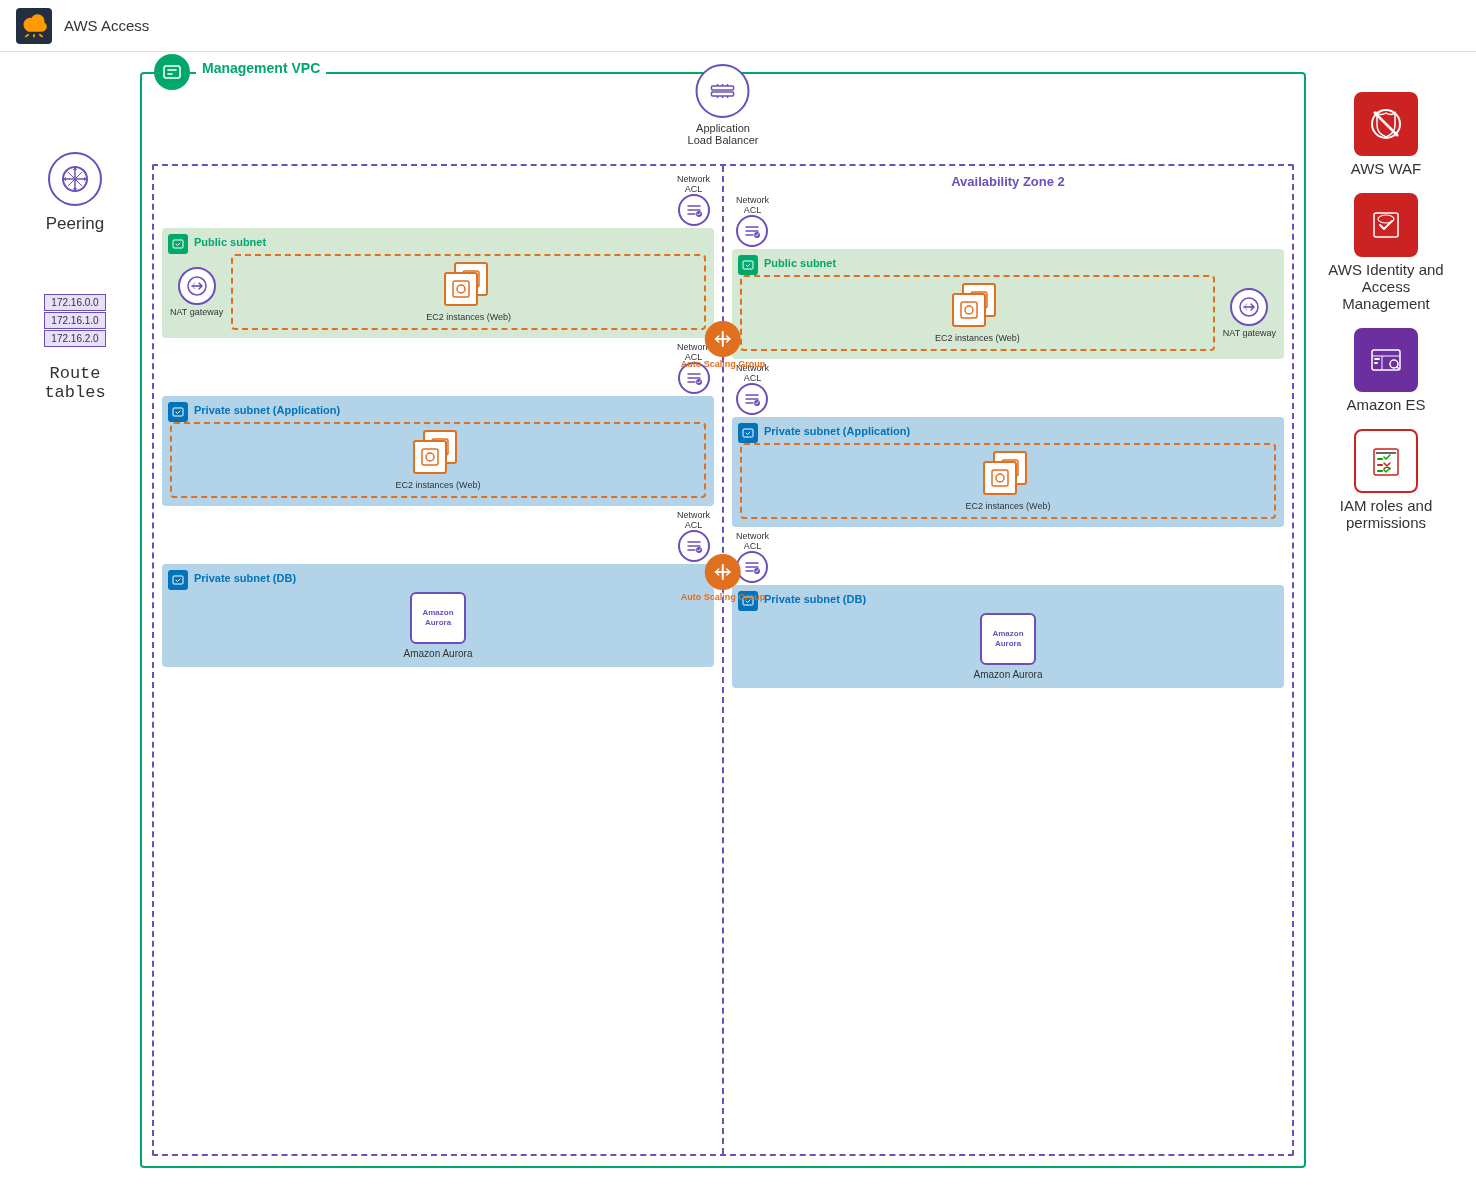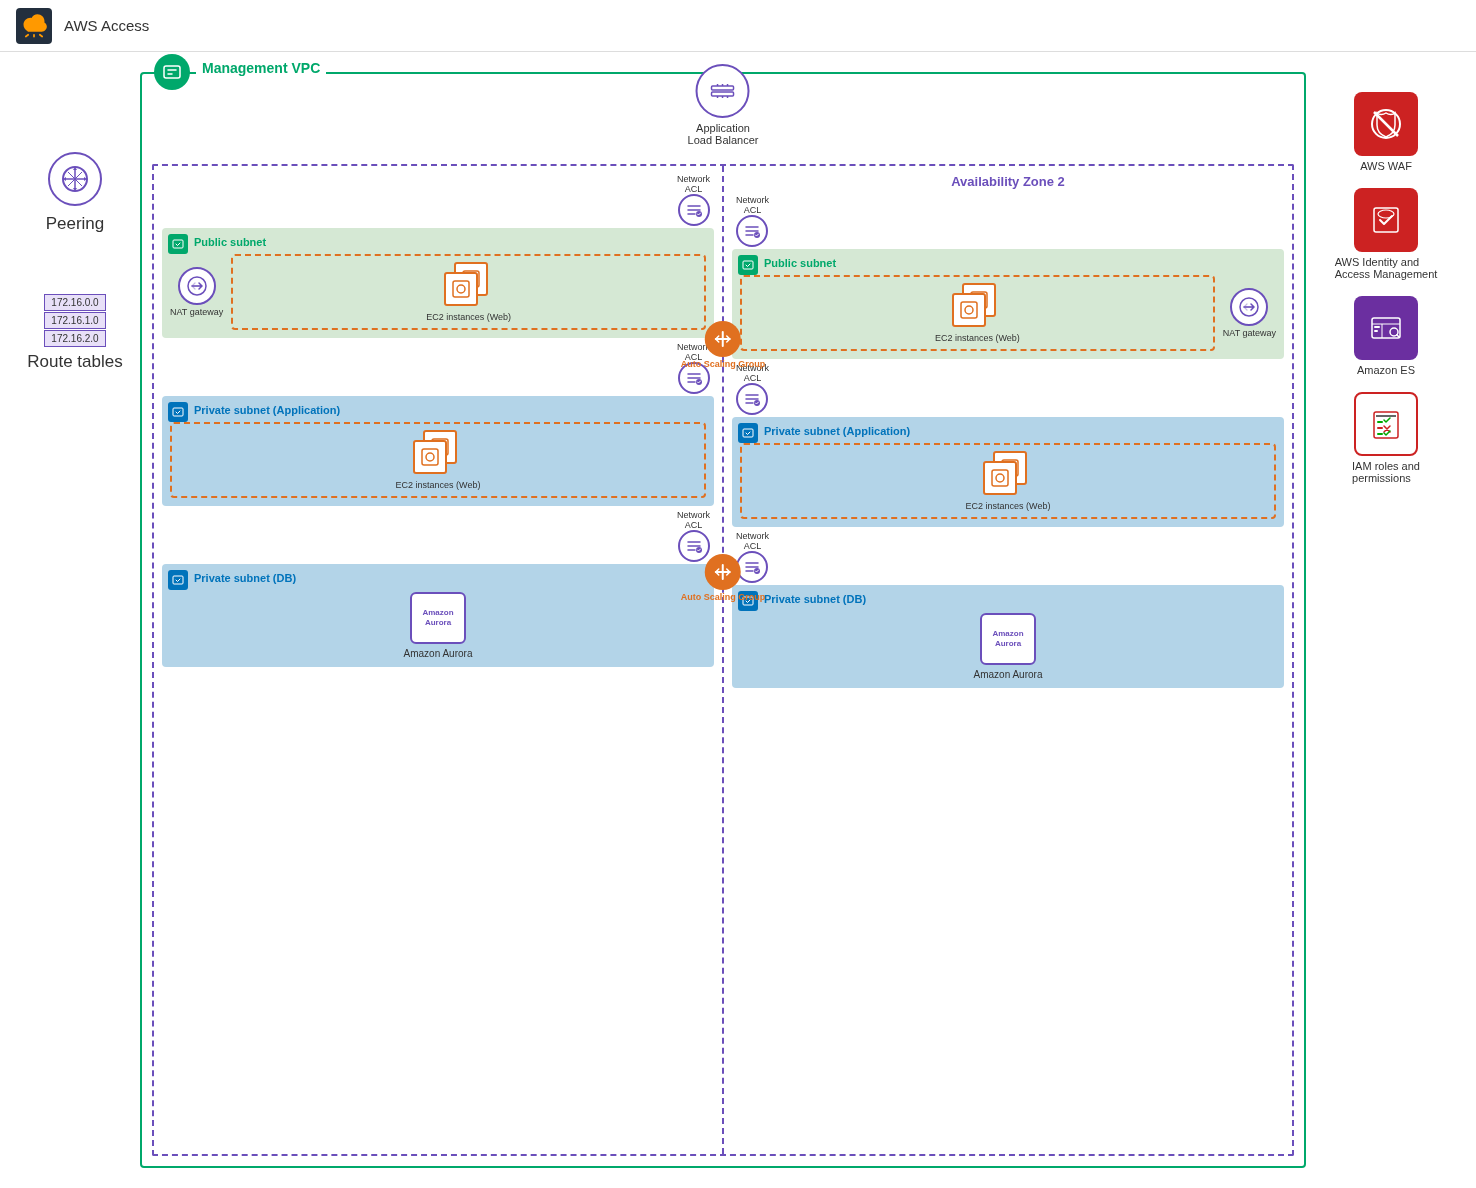--- a/index.html
+++ b/index.html
@@ -102,22 +102,22 @@
     }
 
     .sidebar-item {
       display: flex;
       flex-direction: column;
       align-items: center;
       gap: 4px;
     }
 
     .sidebar-item-label {
-      font-size: 11px;
-      text-align: left;
+      font-size: 15px;
+      text-align: center;
       color: #333;
     }
 
     
     .route-table-box {
       border: 1px solid #6B4FBB;
       background: #E8E0F8;
       padding: 2px 6px;
       font-size: 10px;
       color: #333;
@@ -157,21 +157,21 @@
       </div>
       <span class="icon-label">Peering</span>
     </div>
 
     <div class="sidebar-item" style="margin-top:20px;">
       <div>
         <div class="route-table-box">172.16.0.0</div>
         <div class="route-table-box">172.16.1.0</div>
         <div class="route-table-box">172.16.2.0</div>
       </div>
-      <span class="icon-label" style="margin-top:0;">Route tables</span>
+      <span class="icon-label" style="margin-top:12px;font-family:Liberation Mono, monospace;">Route tables</span>
     </div>
   </div>
 
   <div style="flex:1; position:relative; border: 2px solid #00A86B; border-radius:4px; margin: 0 10px; padding-top: 16px;">
 
     <div style="position:absolute; top:-20px; left:12px; width:36px; height:36px; background:#00A86B; border-radius:50%; display:flex; align-items:center; justify-content:center;">
       <svg width="22" height="22" viewBox="0 0 22 22" fill="none">
         <rect x="3" y="5" width="16" height="12" rx="2" stroke="white" stroke-width="1.5" fill="none"></rect>
         <path d="M7 9H15M7 13H11" stroke="white" stroke-width="1.5" stroke-linecap="round"></path>
       </svg>

